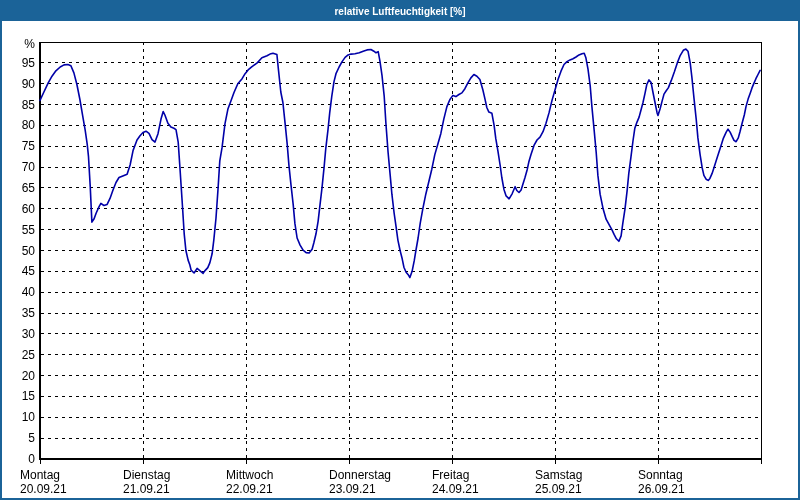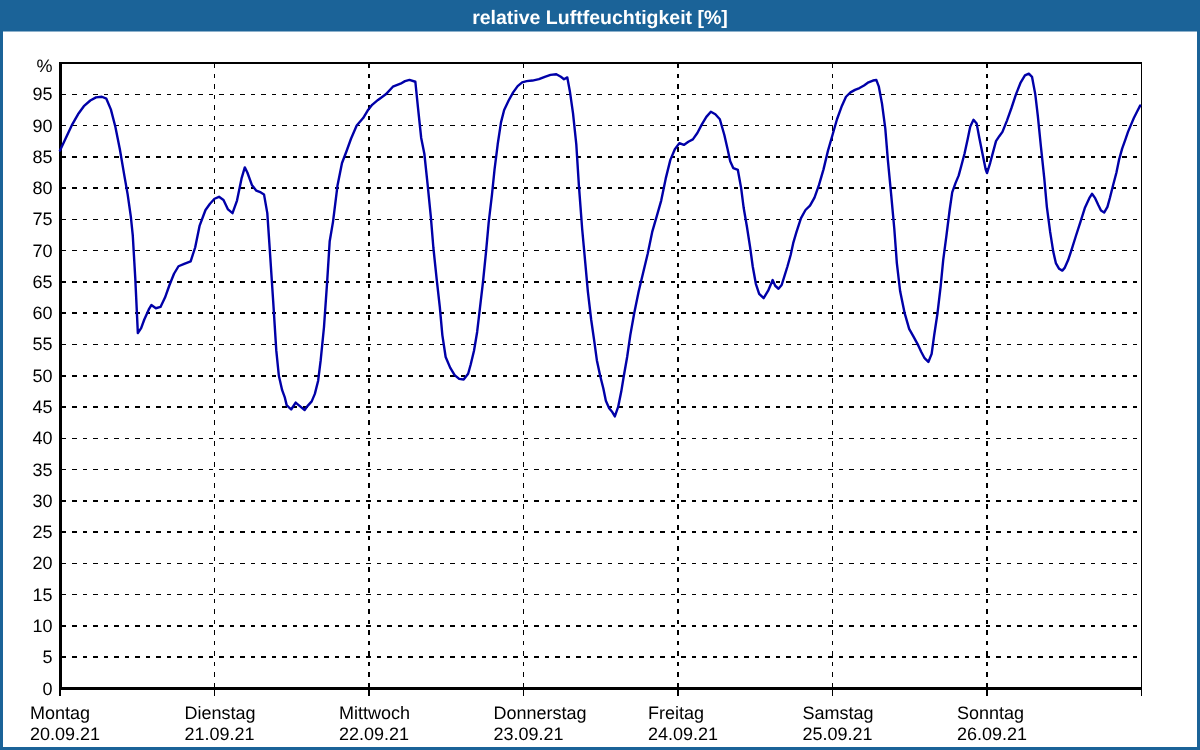--- a/index.html
+++ b/index.html
@@ -9,21 +9,21 @@
     box-sizing:border-box;
     background:#ffffff;
     border:2px solid #1b6398;
     font-family:"Liberation Sans", sans-serif;
     overflow:hidden;
   }
   .titlebar{
     height:19px;
     background:#1b6398;
     color:#ffffff;
-    font-size:13px;
+    font-size:10px;
     font-weight:bold;
     text-align:center;
     line-height:19px;
     user-select:none;
   }
   .chart-area{
     position:absolute;
     left:0; top:21px;
     width:796px; height:475px;
     background:#ffffff;

